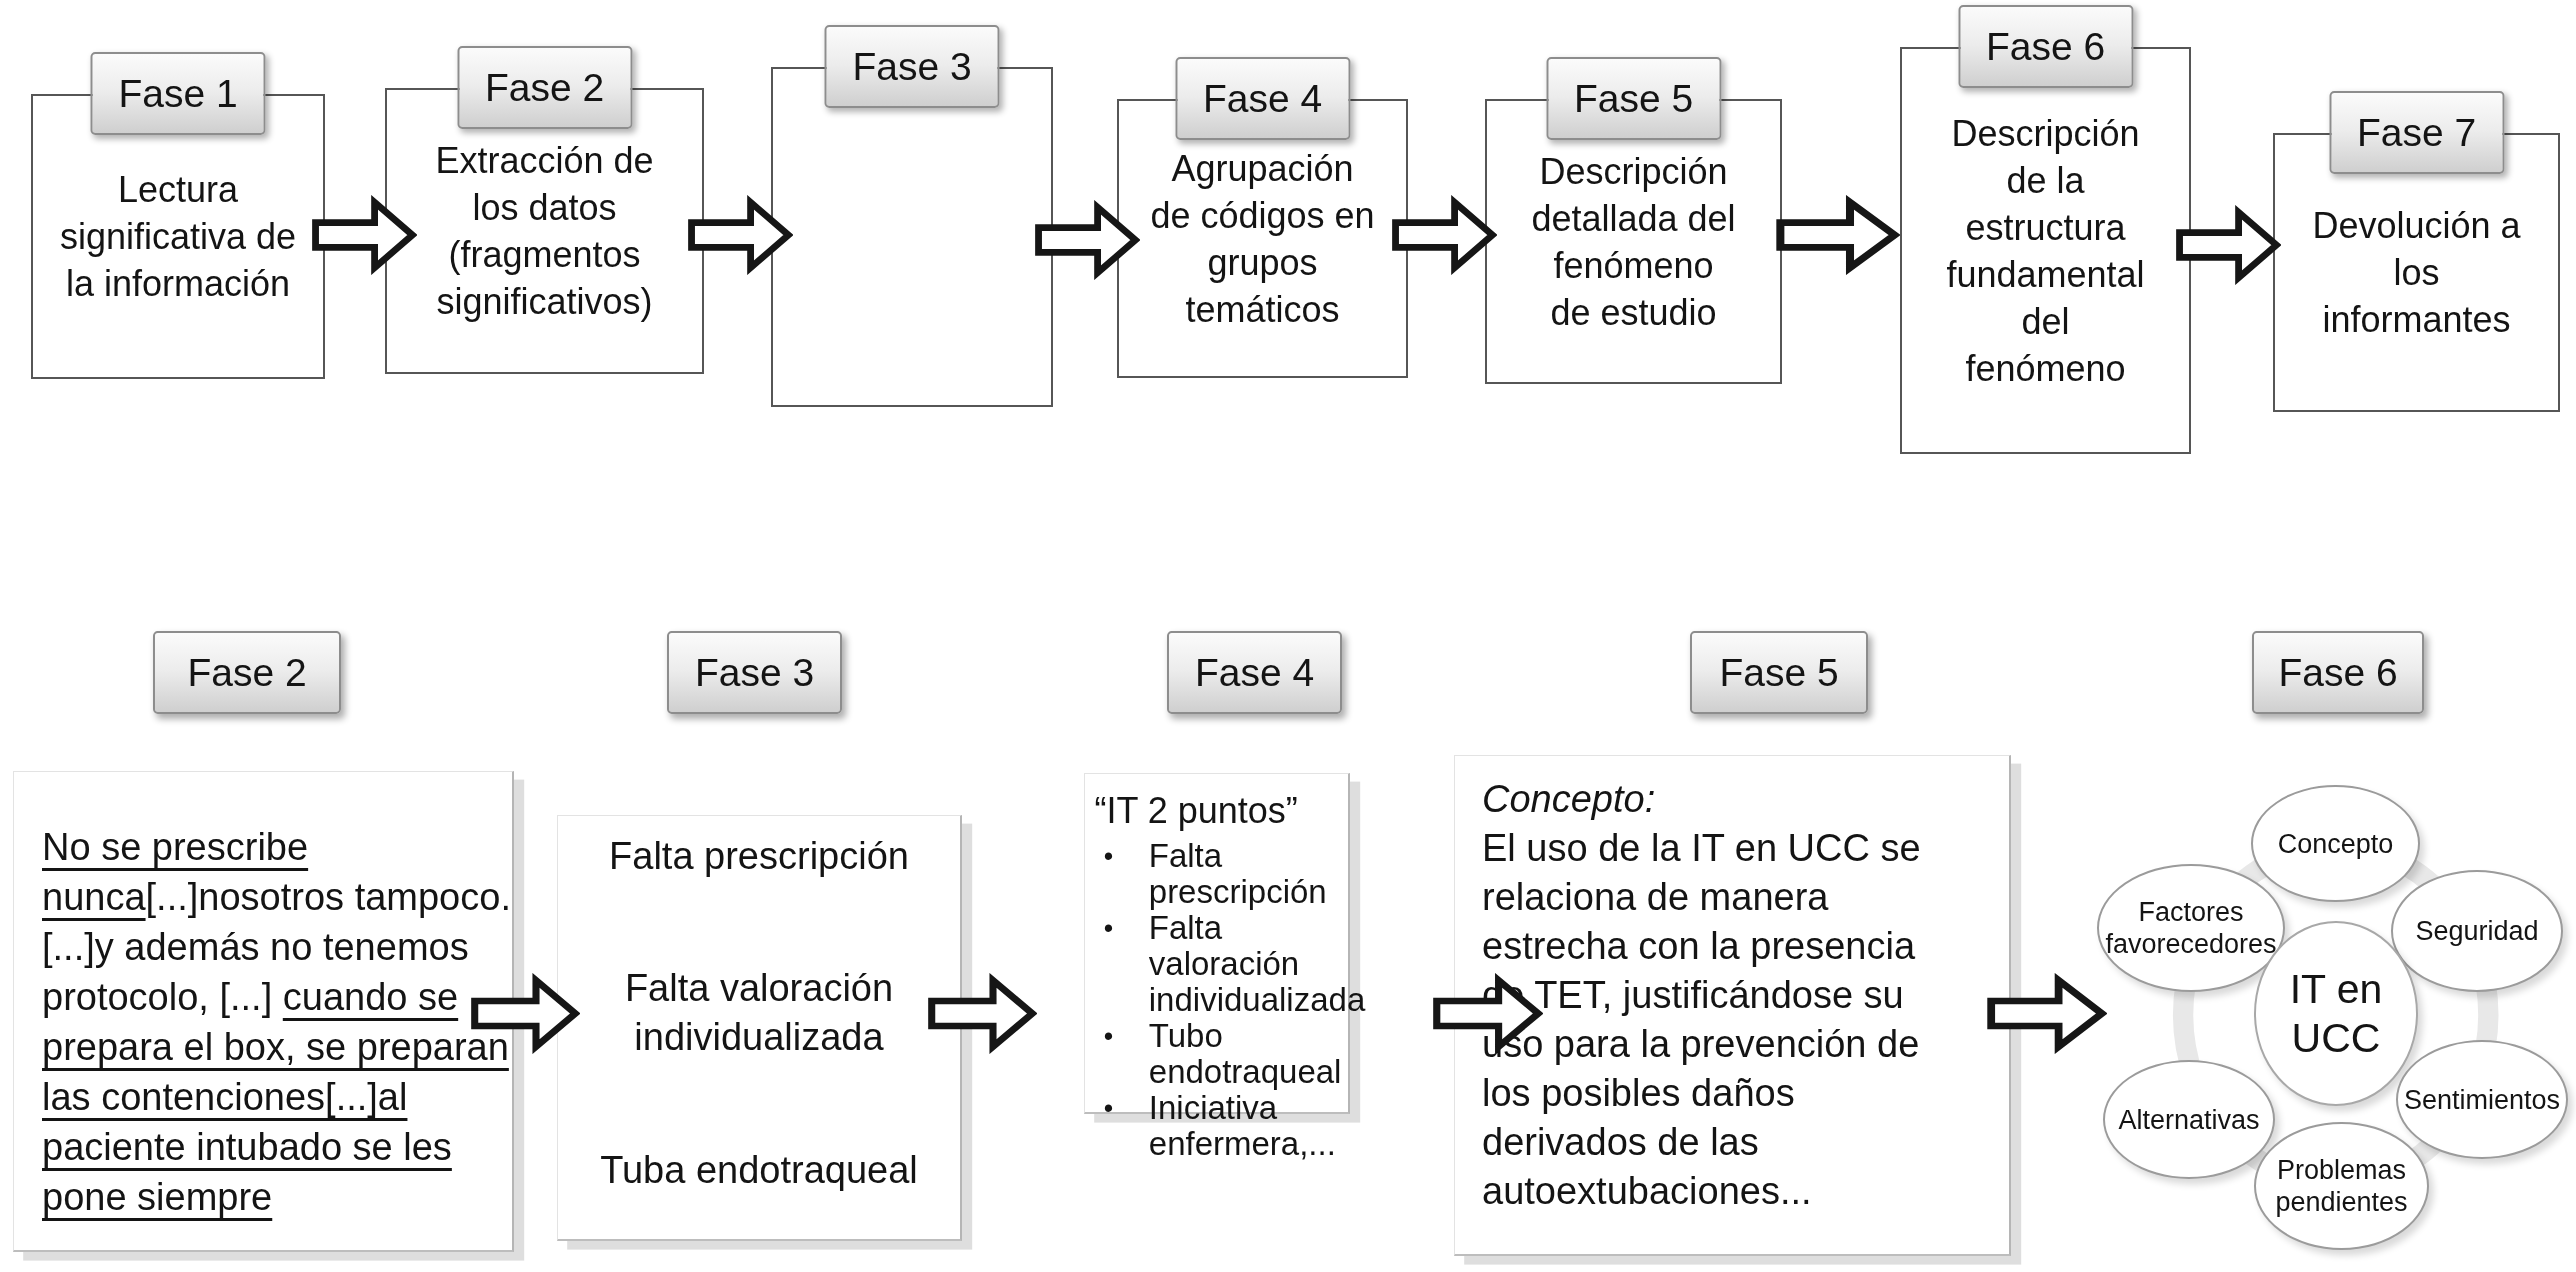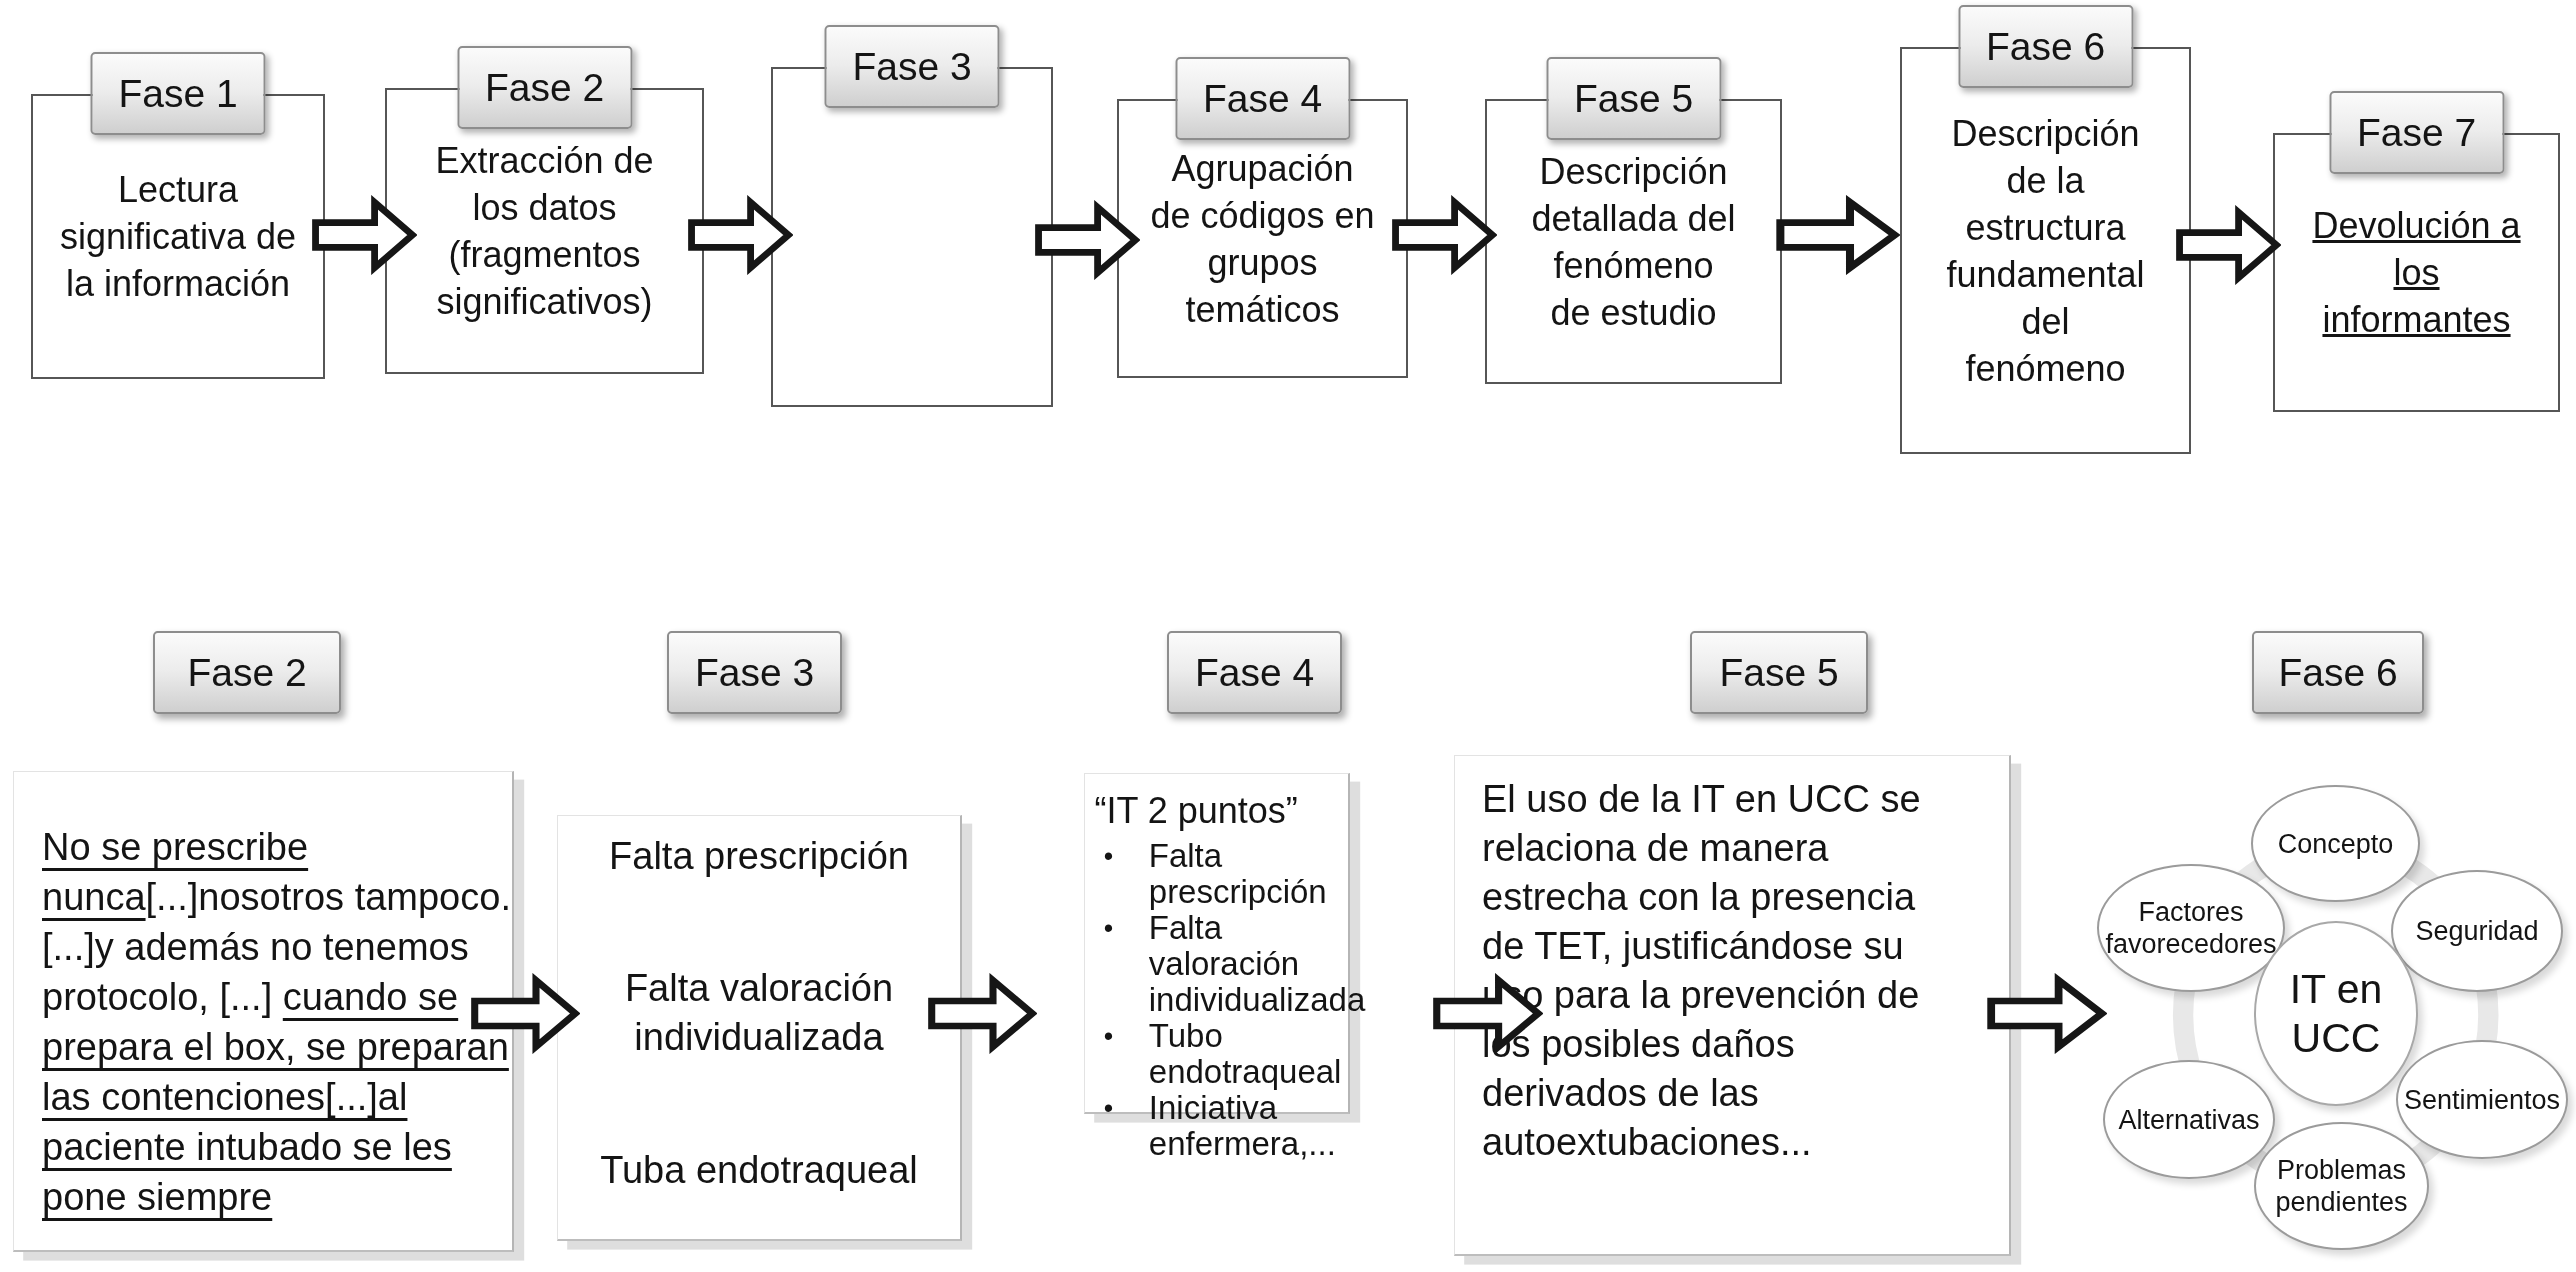--- a/index.html
+++ b/index.html
@@ -20,21 +20,21 @@
   
   .tbox{position:absolute;background:#fff;border:2.3px solid #565656;
         display:flex;align-items:center;justify-content:center;text-align:center;box-sizing:border-box;}
   .tbox .txt{font-size:36px;line-height:47px;}
   .pb1{left:31px;top:94px;width:294px;height:285px;}   .pb1 .txt{width:258px;}
   .pb2{left:385px;top:88px;width:319px;height:286px;}  .pb2 .txt{width:266px;}
   .pb3{left:771px;top:67px;width:282px;height:340px;}   .pb3 .txt{width:231px;}
   .pb4{left:1117px;top:99px;width:291px;height:279px;} .pb4 .txt{width:227px;text-align:center;}
   .pb5{left:1485px;top:99px;width:297px;height:285px;} .pb5 .txt{width:207px;}
   .pb6{left:1900px;top:47px;width:291px;height:407px;}  .pb6 .txt{width:213px;}
-  .pb7{left:2273px;top:133px;width:287px;height:279px;} .pb7 .txt{width:235px;text-decoration:underline;}
+  .pb7{left:2273px;top:133px;width:287px;height:279px;} .pb7 .txt{width:235px;}
 
   
   .arr{position:absolute;z-index:4;}
   .arr svg{display:block;width:100%;height:100%;}
 
   
   .panel{position:absolute;background:#fff;border:1.6px solid #e3e3e3;
          border-right:2.3px solid #b5b5b5;border-bottom:2.3px solid #bdbdbd;
          box-shadow:10.2px 8.6px 0 #dedede;box-sizing:border-box;z-index:1;}
   .q{font-size:38px;line-height:50px;padding:34px 14px 0 12.5px;width:470px;}
@@ -171,20 +171,21 @@
 
   <div class="arr" style="left:1432px;top:973px;width:111px;height:81px;">
     <svg viewBox="0 0 140 110" preserveAspectRatio="none">
         <polygon points="6,38 84,38 84,10 134,55 84,100 84,72 6,72" fill="#ffffff" stroke="#161616" stroke-width="9"></polygon>
       </svg>
   </div>
 
   <div class="tab2" style="left:1690px;top:631px;width:178px;">Fase 5</div>
   <div class="panel" style="left:1454px;top:755px;width:557px;height:501px;">
     <div class="p5in">
+      <span class="it" style="display:block;">Concepto:</span>
       <div>El uso de la IT en UCC se relaciona de manera estrecha con la presencia de TET, justificándose su uso para la prevención de los posibles daños derivados de las autoextubaciones...</div>
     </div>
   </div>
 
   <div class="arr" style="left:1986px;top:973px;width:121px;height:81px;">
     <svg viewBox="0 0 140 110" preserveAspectRatio="none">
         <polygon points="6,38 84,38 84,10 134,55 84,100 84,72 6,72" fill="#ffffff" stroke="#161616" stroke-width="9"></polygon>
       </svg>
   </div>
 

